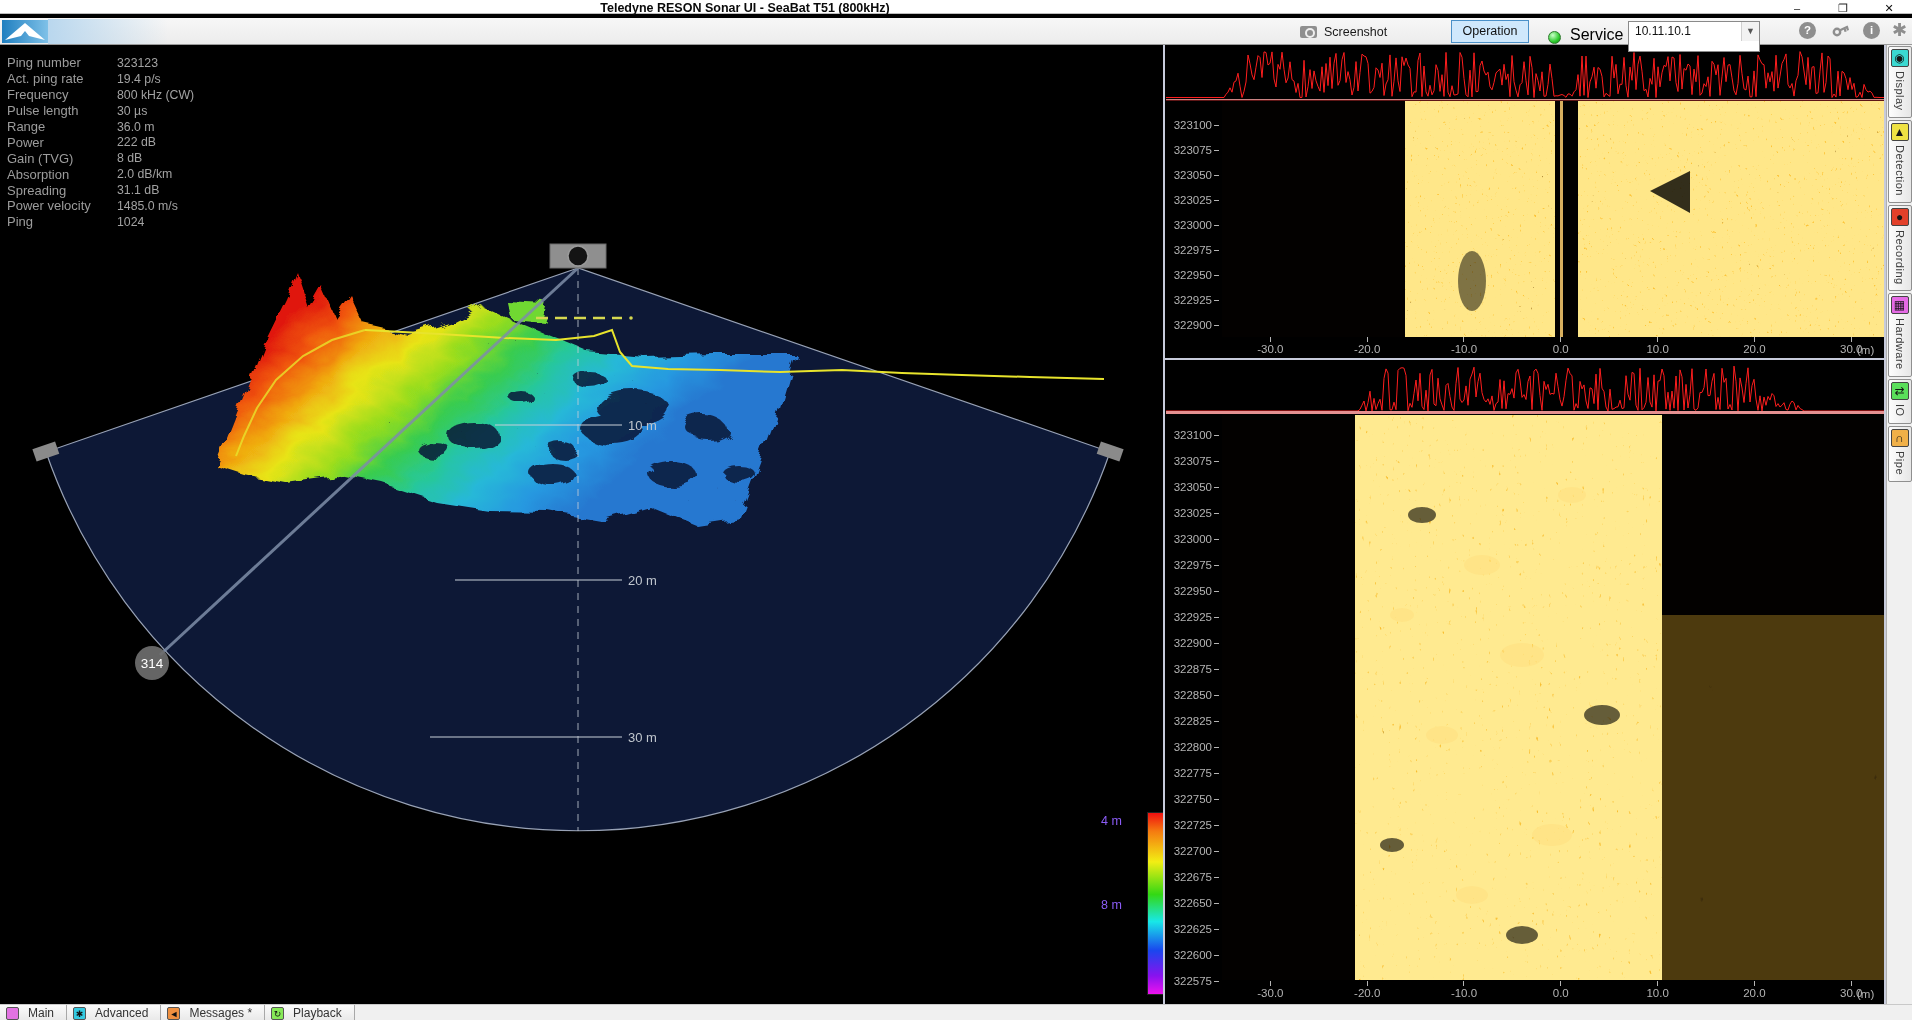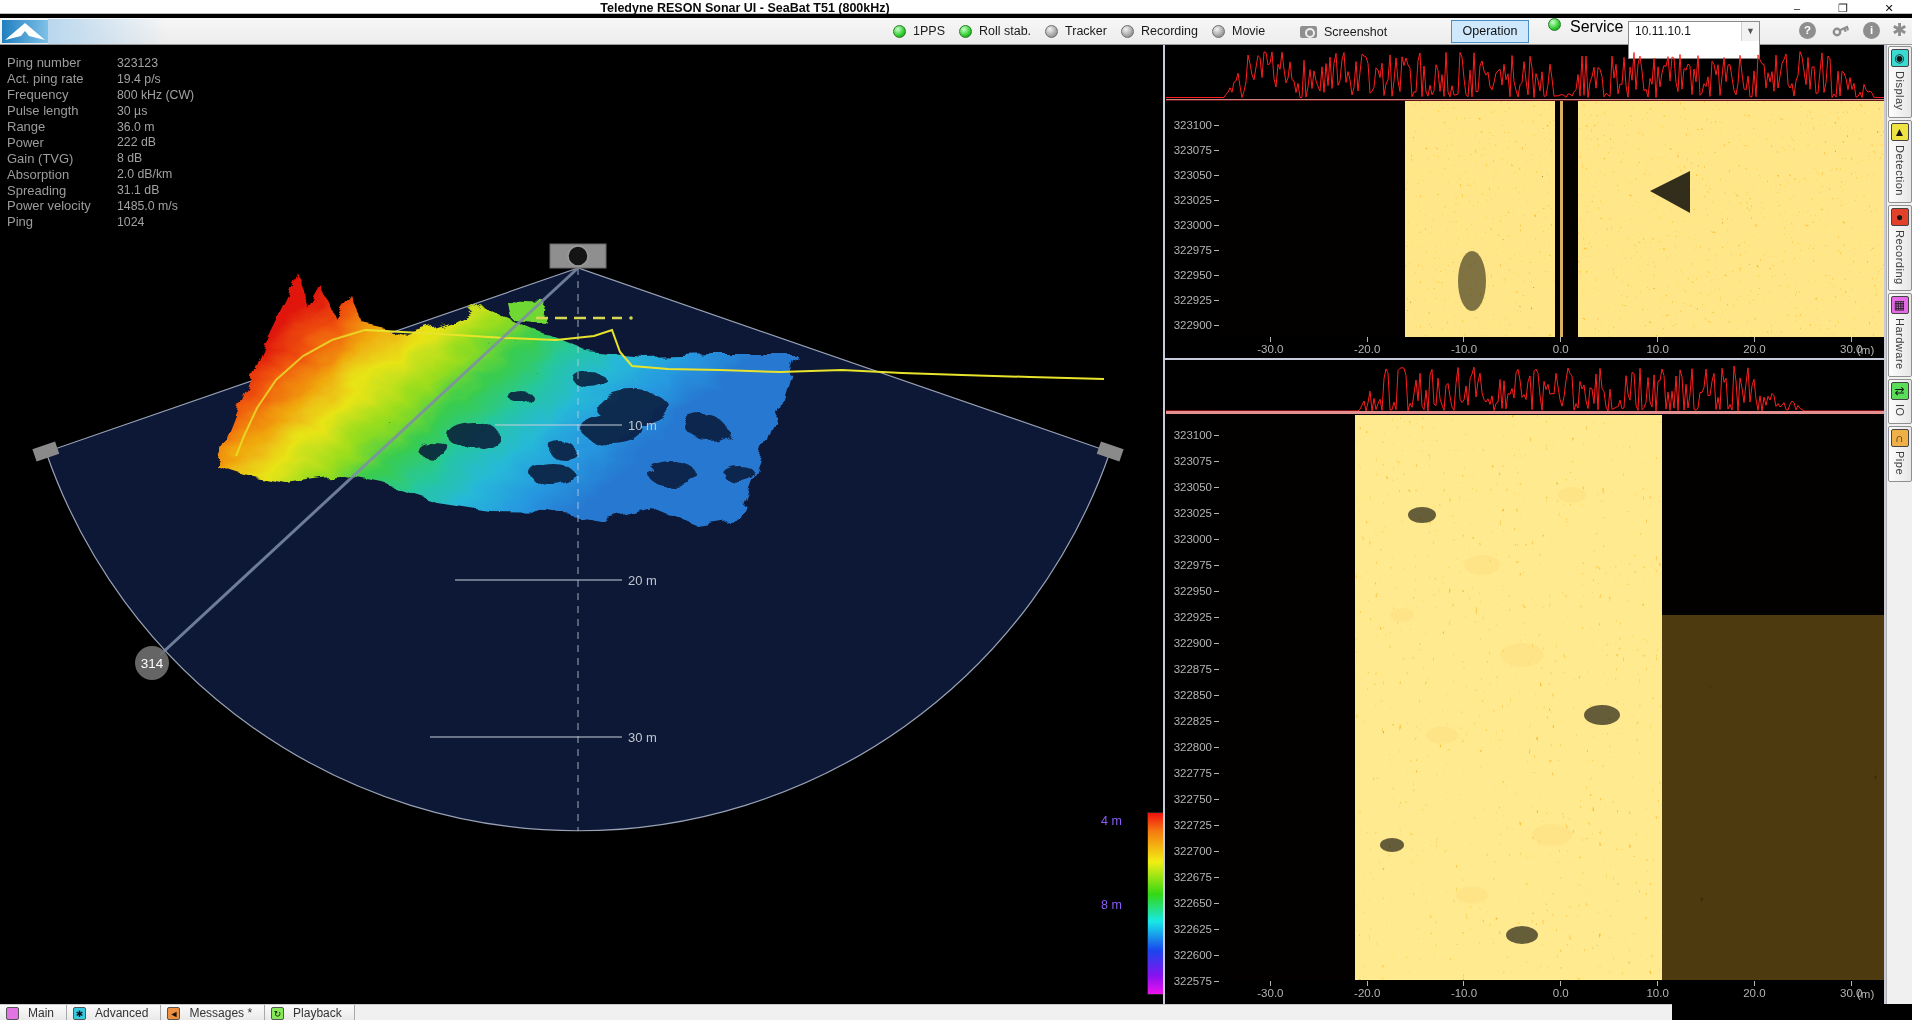--- a/index.html
+++ b/index.html
@@ -18,22 +18,22 @@
   .logo { position:absolute; left:2px; top:2px; width:46px; height:23px; }
   .logo-fade { position:absolute; left:48px; top:1px; width:120px; height:25px; background:linear-gradient(90deg,#b9d7ee,rgba(240,240,240,0)); }
   .ledrow { position:absolute; left:893px; top:0; height:26px; display:flex; align-items:center; gap:14px; }
   .leditem { display:flex; align-items:center; gap:7px; cursor:default; }
   .leditem .lbl { font-size:12.5px; color:#1a1a1a; }
   .led { width:13px; height:13px; border-radius:50%; border:1px solid #6e6e6e; background:radial-gradient(circle at 35% 30%, #f2f2f2, #9a9a9a 70%, #787878); }
   .leditem[data-state="on"] .led { background:radial-gradient(circle at 35% 30%, #c9ffc9, #2ecc2e 60%, #0e860e); border-color:#2c7a2c; }
   .cam { width:17px; height:12px; background:#8f8f8f; border-radius:2px; position:relative; }
   .cam::before { content:""; position:absolute; left:5px; top:2px; width:6px; height:6px; border:2px solid #efefef; border-radius:50%; }
   .opbtn { position:absolute; left:1451px; top:2px; width:78px; height:23px; line-height:21px; text-align:center; font-size:12.5px; color:#111; background:#cfe8fc; border:1px solid #4a90c8; cursor:default; }
-  .servicewrap { position:absolute; left:1548px; top:0; height:26px; display:flex; align-items:flex-start; gap:9px; }
-  .combo { position:absolute; left:1628px; top:3px; width:132px; height:38px; background:#fff; border:1px solid #8a8a8a; font-size:12px; color:#111; line-height:19px; padding-left:6px; }
+  .servicewrap { position:absolute; left:1548px; top:0; height:26px; display:flex; align-items:flex-end; gap:9px; }
+  .combo { position:absolute; left:1628px; top:3px; width:132px; height:31px; background:#fff; border:1px solid #8a8a8a; font-size:12px; color:#111; line-height:19px; padding-left:6px; }
   .combo .chev { position:absolute; right:0; top:0; width:18px; height:19px; border-left:1px solid #d0d0d0; text-align:center; color:#555; font-size:9px; line-height:19px; background:#f2f2f2; }
   .ticon { position:absolute; top:3px; width:19px; height:19px; display:flex; align-items:center; justify-content:center; cursor:default; }
   .disc { width:17px; height:17px; border-radius:50%; background:#8e8e8e; color:#fff; font-size:11.5px; font-weight:700; text-align:center; line-height:17px; }
   .gearglyph { font-size:18px; color:#8e8e8e; line-height:19px; }
 
   
   .infopanel { position:absolute; left:7px; top:55px; }
   .irow { display:flex; height:15.9px; align-items:center; }
   .irow .il { width:110px; font-size:13px; color:#9c9c9c; }
   .irow .iv { font-size:12.3px; color:#a2a2a2; }
@@ -61,21 +61,21 @@
   .xtick::before { content:""; width:1px; height:5px; background:#b4b4b4; margin-bottom:1px; }
   .xunit { position:absolute; color:#b4b4b4; font-size:11.5px; left:1857px; }
 
   
   .sidestrip { position:absolute; left:1886px; top:45px; width:26px; height:959px; background:#f0f0f0; border-left:1px solid #b0b0b0; }
   .sidetab { width:24px; margin:1px auto 2px; border:1px solid #8f8f8f; border-radius:2px; background:linear-gradient(90deg,#fdfdfd,#e6e6e6); display:flex; flex-direction:column; align-items:center; cursor:default; }
   .sidetab .sicon { width:18px; height:18px; margin-top:2px; border:1px solid #444; border-radius:2px; font-size:12px; line-height:17px; text-align:center; color:#151515; }
   .sidetab .slabel { writing-mode:vertical-rl; font-size:11px; color:#3c3c3c; margin:4px 0 6px; letter-spacing:0.5px; }
 
   
-  .bottombar { position:absolute; left:0; top:1004px; width:1672px; height:16px; background:#f0f0f0; border-top:1px solid #c9c9c9; display:flex; }
+  .bottombar { position:absolute; left:0; top:1004px; width:1912px; height:16px; background:#f0f0f0; border-top:1px solid #c9c9c9; display:flex; }
   .btab { height:16px; display:flex; align-items:center; gap:9px; padding:0 12px 0 6px; border-right:1px solid #a8a8a8; background:linear-gradient(#fbfbfb,#e8e8e8); cursor:default; }
   .btab .bicon { width:13px; height:13px; border:1px solid #555; border-radius:2px; font-size:9px; line-height:12px; text-align:center; color:#111; }
   .btab .blabel { font-size:12px; color:#333; }
 </style>
 </head>
 <body>
 <div id="app">
 
   <div class="titlebar">
     <div class="title">Teledyne RESON Sonar UI - SeaBat T51 (800kHz)</div>
@@ -92,47 +92,20 @@
           <stop offset="0" stop-color="#1f7fc0"></stop>
               <stop offset="1" stop-color="#7fc1e8"></stop>
             </linearGradient>
           </defs>
         <rect width="46" height="23" fill="url(#lg)"></rect>
         <polygon points="23,3 3,20 19,16 23,11 27,16 43,20" fill="#ffffff"></polygon>
       </svg>
     </div>
     <div class="logo-fade"></div>
 
-    <div class="ledrow">
-
-        <div class="leditem" data-state="on">
-          <span class="led"></span>
-          <span class="lbl">1PPS</span>
-        </div>
-
-        <div class="leditem" data-state="on">
-          <span class="led"></span>
-          <span class="lbl">Roll stab.</span>
-        </div>
-
-        <div class="leditem" data-state="off">
-          <span class="led"></span>
-          <span class="lbl">Tracker</span>
-        </div>
-
-        <div class="leditem" data-state="off">
-          <span class="led"></span>
-          <span class="lbl">Recording</span>
-        </div>
-
-        <div class="leditem" data-state="off">
-          <span class="led"></span>
-          <span class="lbl">Movie</span>
-        </div>
-      </div>
     <div class="leditem" style="position:absolute; left:1300px; top:7px;">
       <span class="cam"></span>
       <span class="lbl">Screenshot</span>
     </div>
 
     <div class="opbtn">Operation</div>
     <div class="servicewrap">
       <span class="led" style="background:radial-gradient(circle at 35% 30%, #c9ffc9, #2ecc2e 60%, #0e860e); border-color:#2c7a2c;"></span>
       <span class="lbl">Service</span>
     </div>

